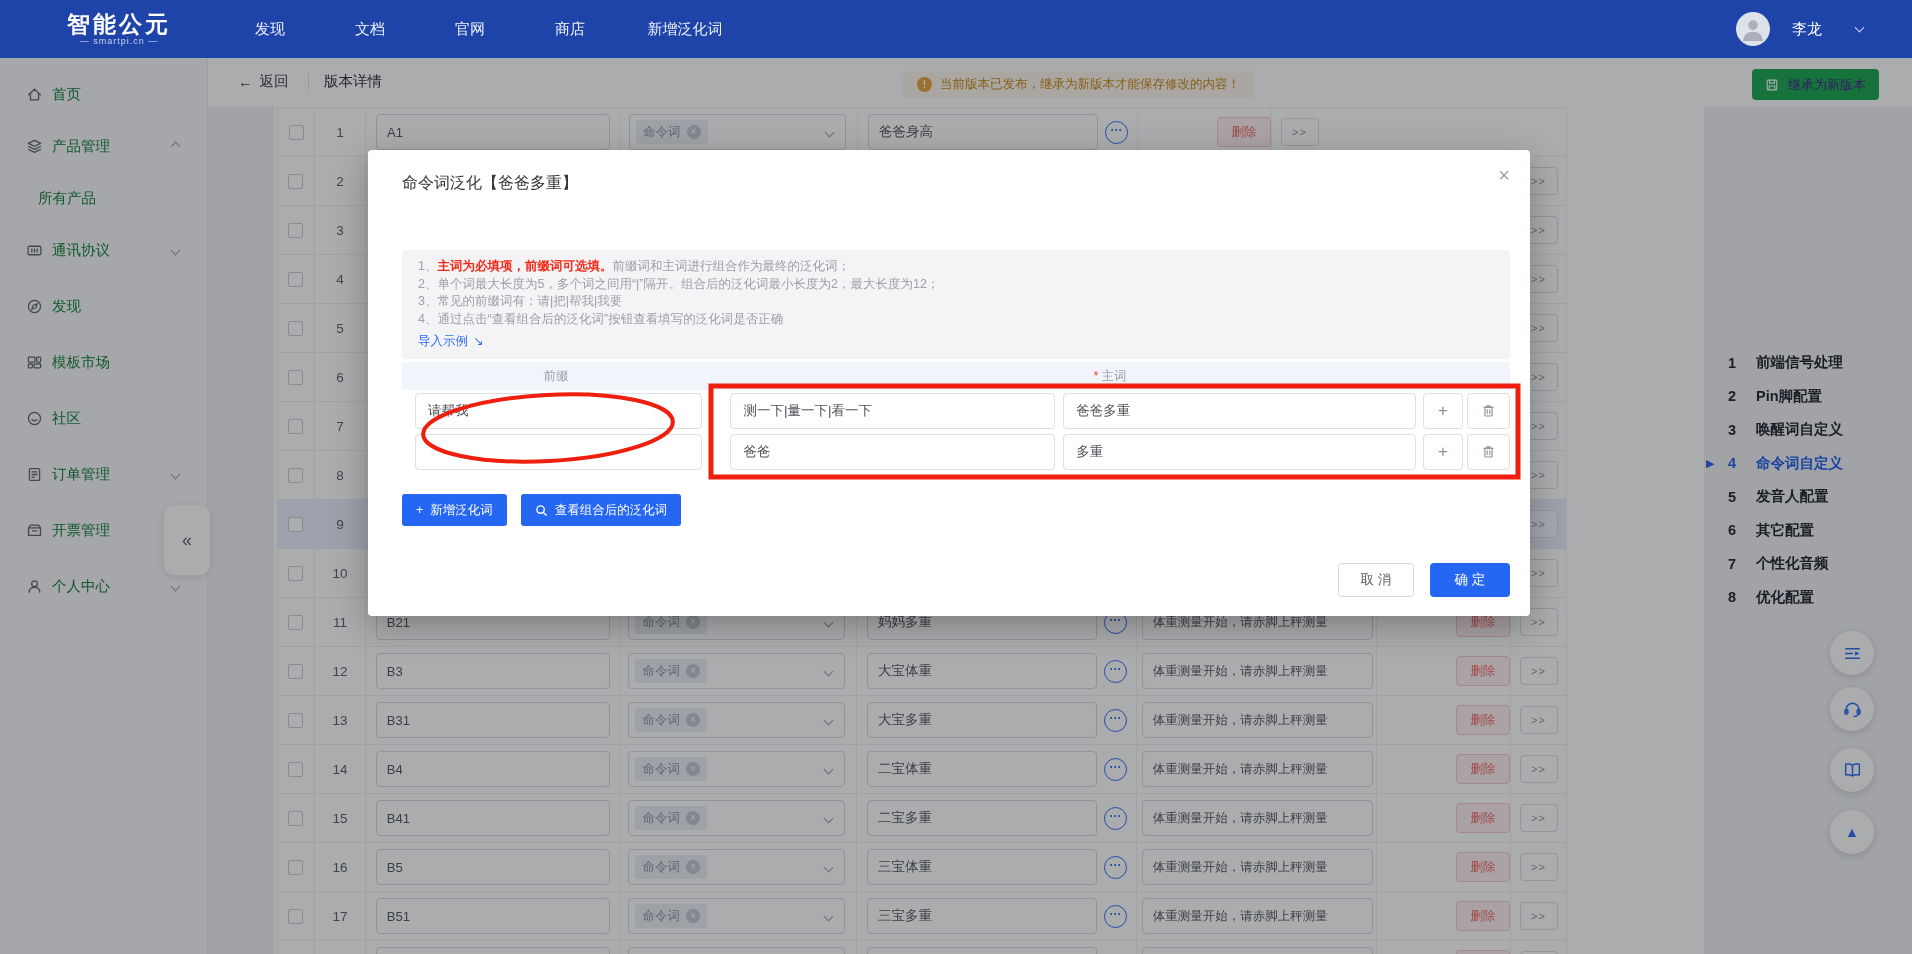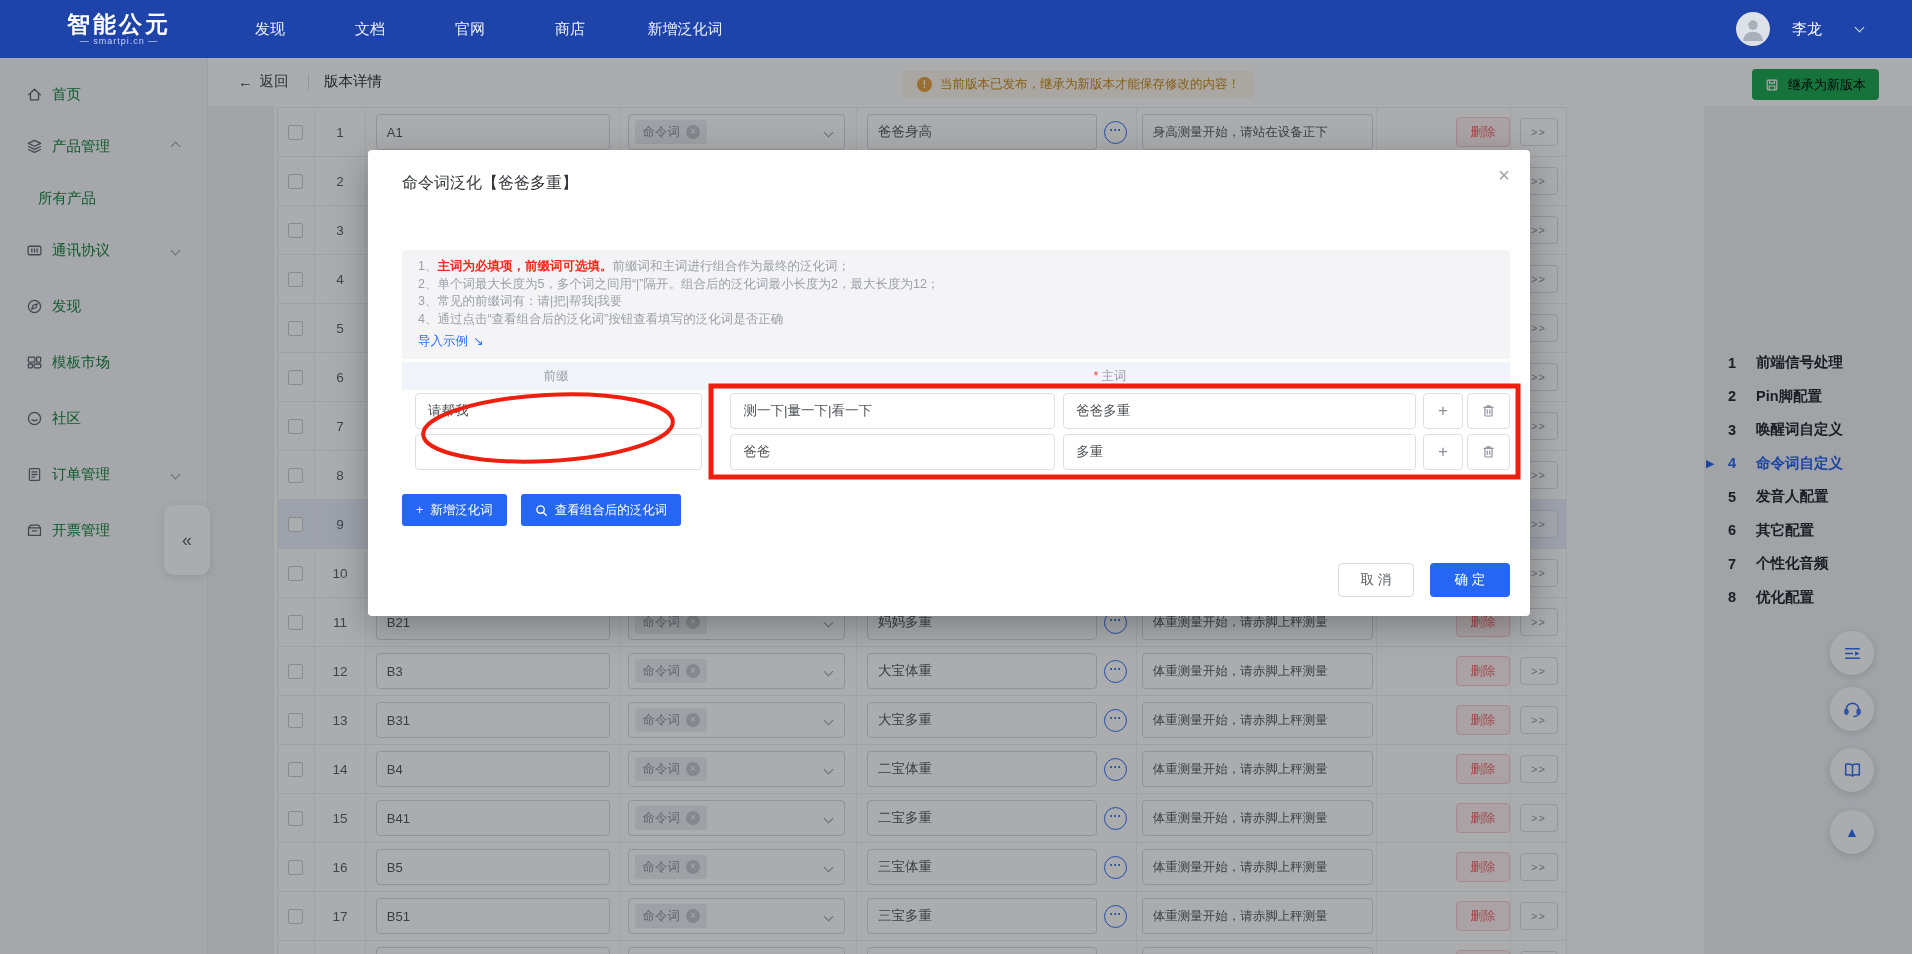--- a/index.html
+++ b/index.html
@@ -31,21 +31,21 @@
   .s-item .chev{position:absolute;right:28px}
   .collapse-tab{position:absolute;left:164px;top:447px;width:46px;height:70px;background:#fff;border-radius:10px;box-shadow:0 2px 8px rgba(0,0,0,.10);display:flex;align-items:center;justify-content:center;color:#5f6368;font-size:18px;cursor:pointer;z-index:2}
 
   
   .page-header{position:absolute;left:208px;top:58px;width:1704px;height:48px;background:#fff;z-index:1}
   .back{position:absolute;left:30px;top:14px;display:flex;gap:7px;font-size:14.5px;color:#3e4248;cursor:pointer;align-items:center}
   .hdr-divider{position:absolute;left:100px;top:16px;width:1px;height:16px;background:#dcdfe3}
   .page-title{position:absolute;left:116px;top:14px;font-size:14.5px;color:#2f3237}
   .warn-pill{position:absolute;left:695px;top:13px;height:27px;background:#fdf6ec;border-radius:4px;display:flex;align-items:center;padding:0 14px;font-size:12.5px;color:#c98a16;white-space:nowrap}
   .warn-icon{width:15px;height:15px;border-radius:50%;background:#e6a23c;color:#fff;font-size:10px;font-weight:bold;text-align:center;line-height:15px;margin-right:8px;flex:none}
-  .inherit-btn{position:absolute;left:1544px;top:11px;height:31px;padding:0 13px;background:#1aa84f;border:none;border-radius:4px;color:#000000;font-size:13px;display:flex;align-items:center;gap:9px;cursor:pointer}
+  .inherit-btn{position:absolute;left:1544px;top:11px;height:31px;padding:0 13px;background:#1aa84f;border:none;border-radius:4px;color:#4c1d95;font-size:13px;display:flex;align-items:center;gap:9px;cursor:pointer}
   .inherit-btn svg{width:14px;height:14px;stroke:#fff;fill:none;stroke-width:1.3}
 
   
   .card{position:absolute;left:274px;top:106px;width:1430px;height:848px;background:#fff;overflow:hidden;z-index:1}
   .trows{position:absolute;left:3px;top:1px;width:1290px;border:1px solid #edeef2;border-bottom:none}
   .trow{height:49px;display:flex;background:#fff;border-bottom:1px solid #edeef2}
   .trow.selected{background:#e9effb}
   .trow.selected .tin,.trow.selected .tsel,.trow.selected .exp-btn{background:#f3f7fe}
   .tcell{display:flex;align-items:center;border-right:1px solid #f0f1f4;height:100%}
   .c-check{width:37px;justify-content:center}
@@ -138,23 +138,20 @@
                 <span>命令词</span>
                 <span class="tagx">×</span>
               </span>
               <span class="chev"></span>
             </div>
           </div>
           <div class="tcell c-word">
             <input class="tin" value="爸爸身高" style="">
             <span class="dotcircle">···</span>
           </div>
-          <div class="tcell c-desc">
-            <input class="tin" value="身高测量开始，请站在设备正下" style="">
-          </div>
           <div class="tcell c-del">
             <button class="del-btn">删除</button>
           </div>
           <div class="tcell c-exp">
             <button class="exp-btn">&gt;&gt;</button>
           </div>
         </div>
 
         <div class="trow">
           <div class="tcell c-check">
@@ -825,20 +822,28 @@
     </div>
     <div class="s-item s-gap">
       <svg class="s-icon" viewBox="0 0 16 16">
           <path d="M2.4 5.6h11.2v7H2.4z"></path>
           <path d="M2.4 5.6 4.2 3h7.6l1.8 2.6"></path>
           <path d="M6 8.4h4"></path>
         </svg>
       <span>开票管理</span>
       <span class="chev"></span>
     </div>
+    <div class="s-item s-gap">
+      <svg class="s-icon" viewBox="0 0 16 16">
+          <circle cx="8" cy="5.4" r="2.7"></circle>
+          <path d="M3 13.4c0-3.6 2.2-4.6 5-4.6s5 1 5 4.6"></path>
+        </svg>
+      <span>个人中心</span>
+      <span class="chev"></span>
+    </div>
     <div class="collapse-tab">
         <span>«</span>
       </div>
   </aside>
 
   <header class="navbar">
     <div class="logo">
       <div class="logo-title">智能公元</div>
       <div class="logo-sub">— smartpi.cn —</div>
     </div>

